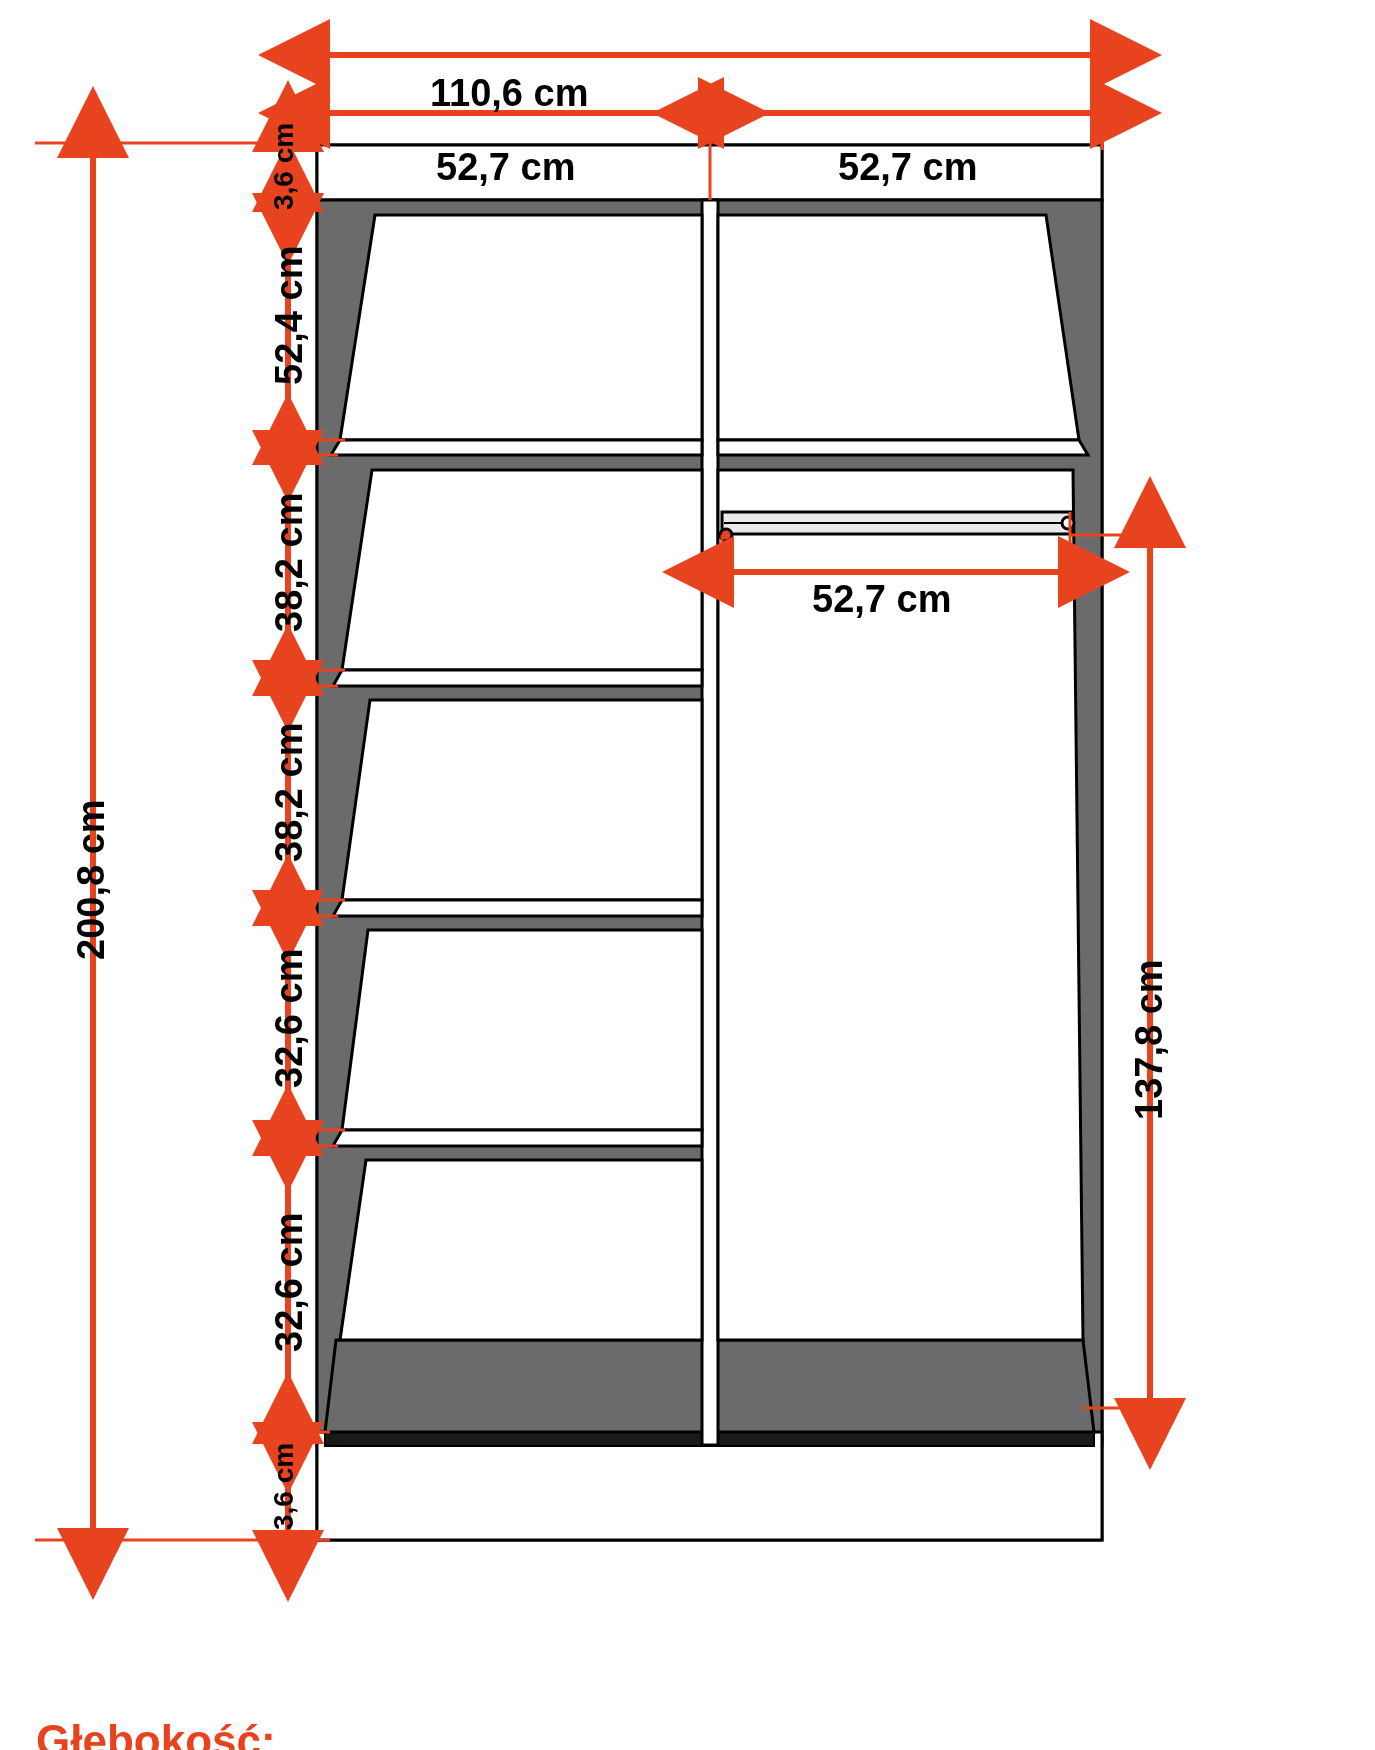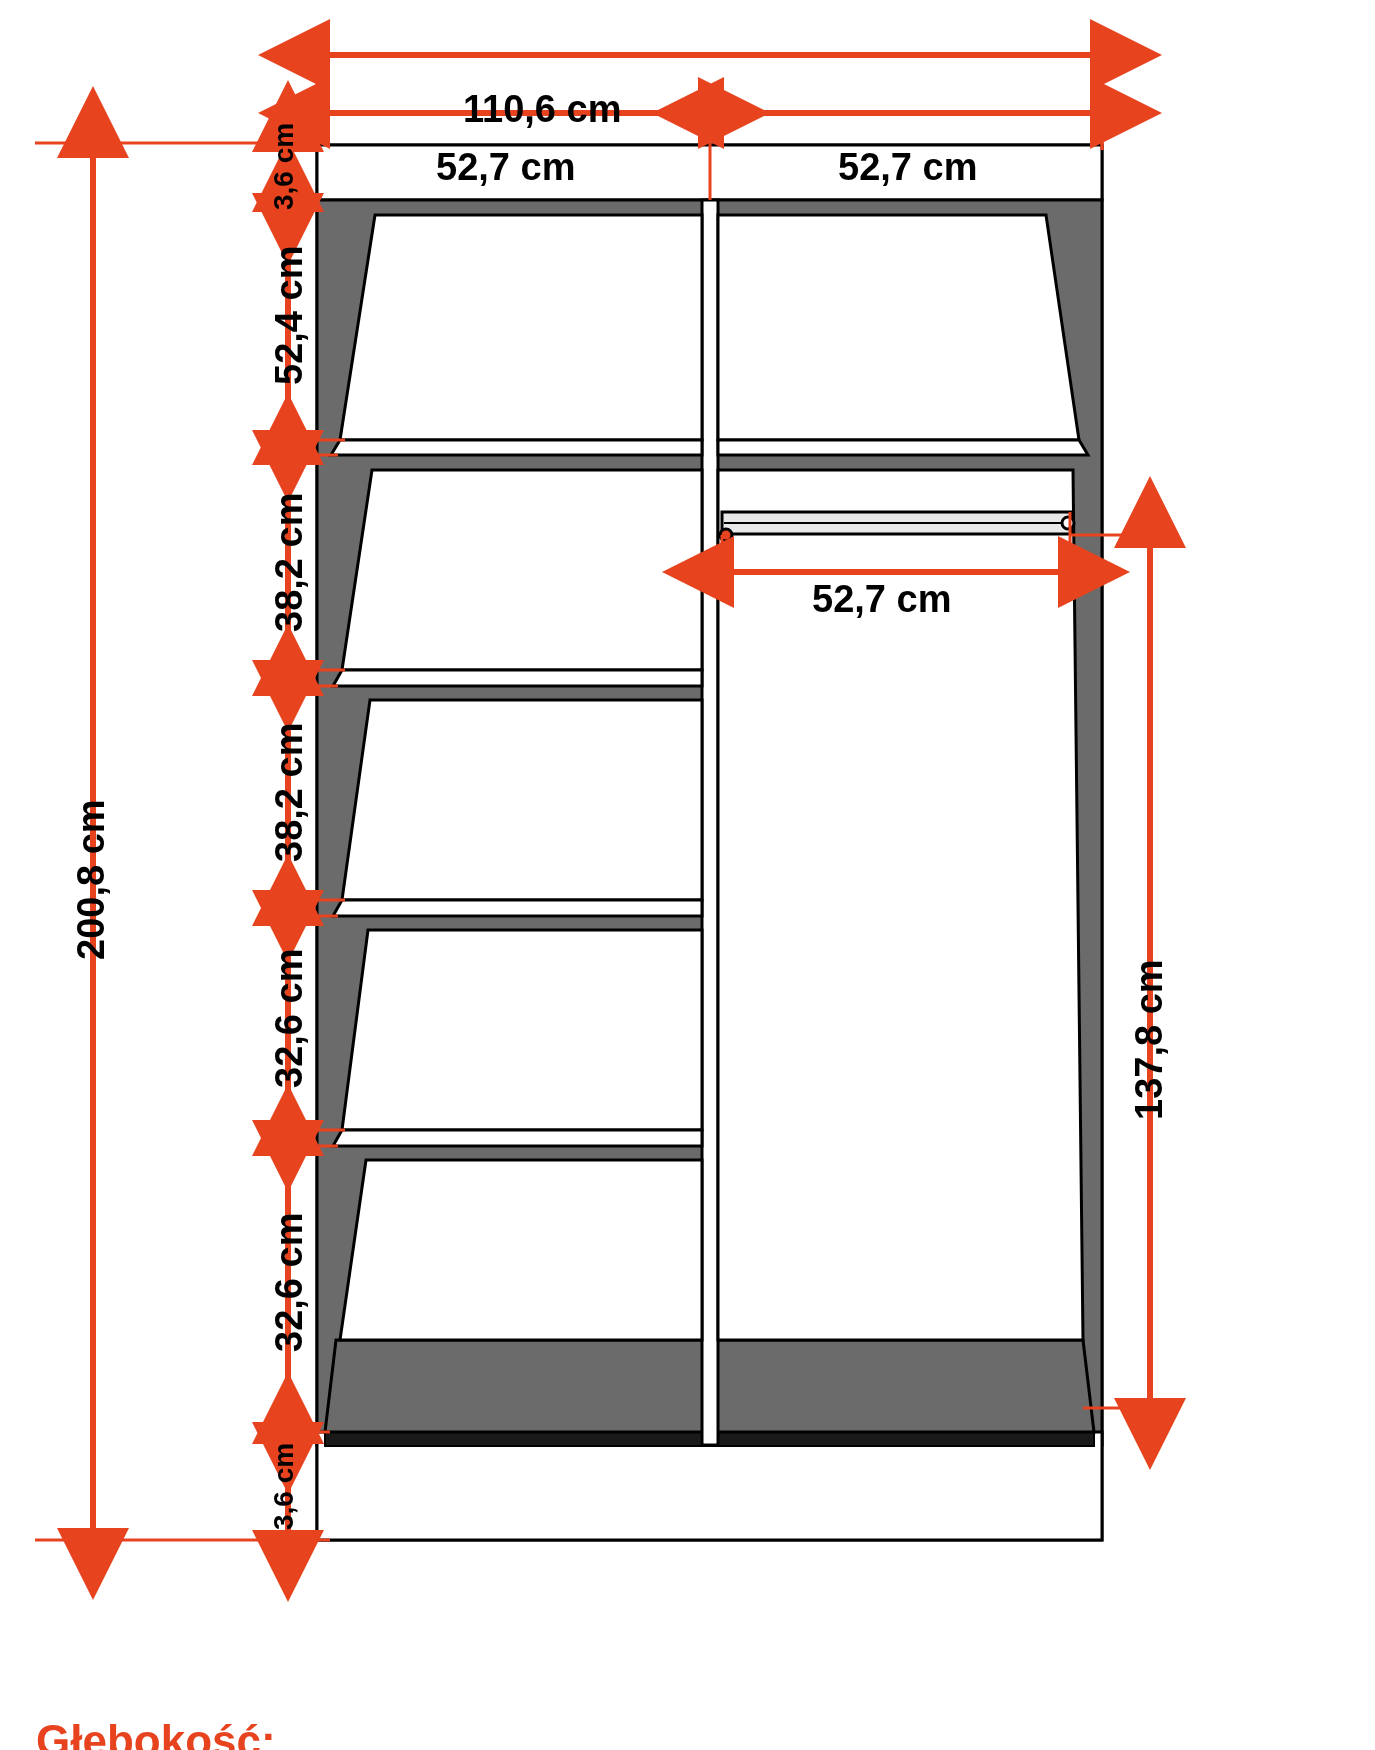--- a/index.html
+++ b/index.html
@@ -147,21 +147,21 @@
       <line x1="288" y1="152" x2="288" y2="193" marker-start="url(#arrL)" marker-end="url(#arrR)"></line>
       <line x1="288" y1="212" x2="288" y2="430" marker-start="url(#arrL)" marker-end="url(#arrR)"></line>
       <line x1="288" y1="465" x2="288" y2="660" marker-start="url(#arrL)" marker-end="url(#arrR)"></line>
       <line x1="288" y1="696" x2="288" y2="890" marker-start="url(#arrL)" marker-end="url(#arrR)"></line>
       <line x1="288" y1="926" x2="288" y2="1120" marker-start="url(#arrL)" marker-end="url(#arrR)"></line>
       <line x1="288" y1="1156" x2="288" y2="1422" marker-start="url(#arrL)" marker-end="url(#arrR)"></line>
       <line x1="288" y1="1444" x2="288" y2="1530" marker-start="url(#arrL)" marker-end="url(#arrR)"></line>
     </g>
   </svg>
 
-  <div class="dim-text" style="left:430px; top:88px;margin-left:33px;">110,6 cm</div>
+  <div class="dim-text" style="left:430px; top:72px;">110,6 cm</div>
 
   <div class="dim-text" style="left:436px; top:146px;">52,7 cm</div>
 
   <div class="dim-text" style="left:838px; top:146px;">52,7 cm</div>
 
   <div class="dim-text" style="left:812px; top:578px;">52,7 cm</div>
 
   <div class="dim-text vert" style="left:70px; top:960px; transform:rotate(-90deg);">200,8 cm</div>
 
   <div class="dim-text vert" style="left:1128px; top:1120px; transform:rotate(-90deg);">137,8 cm</div>

